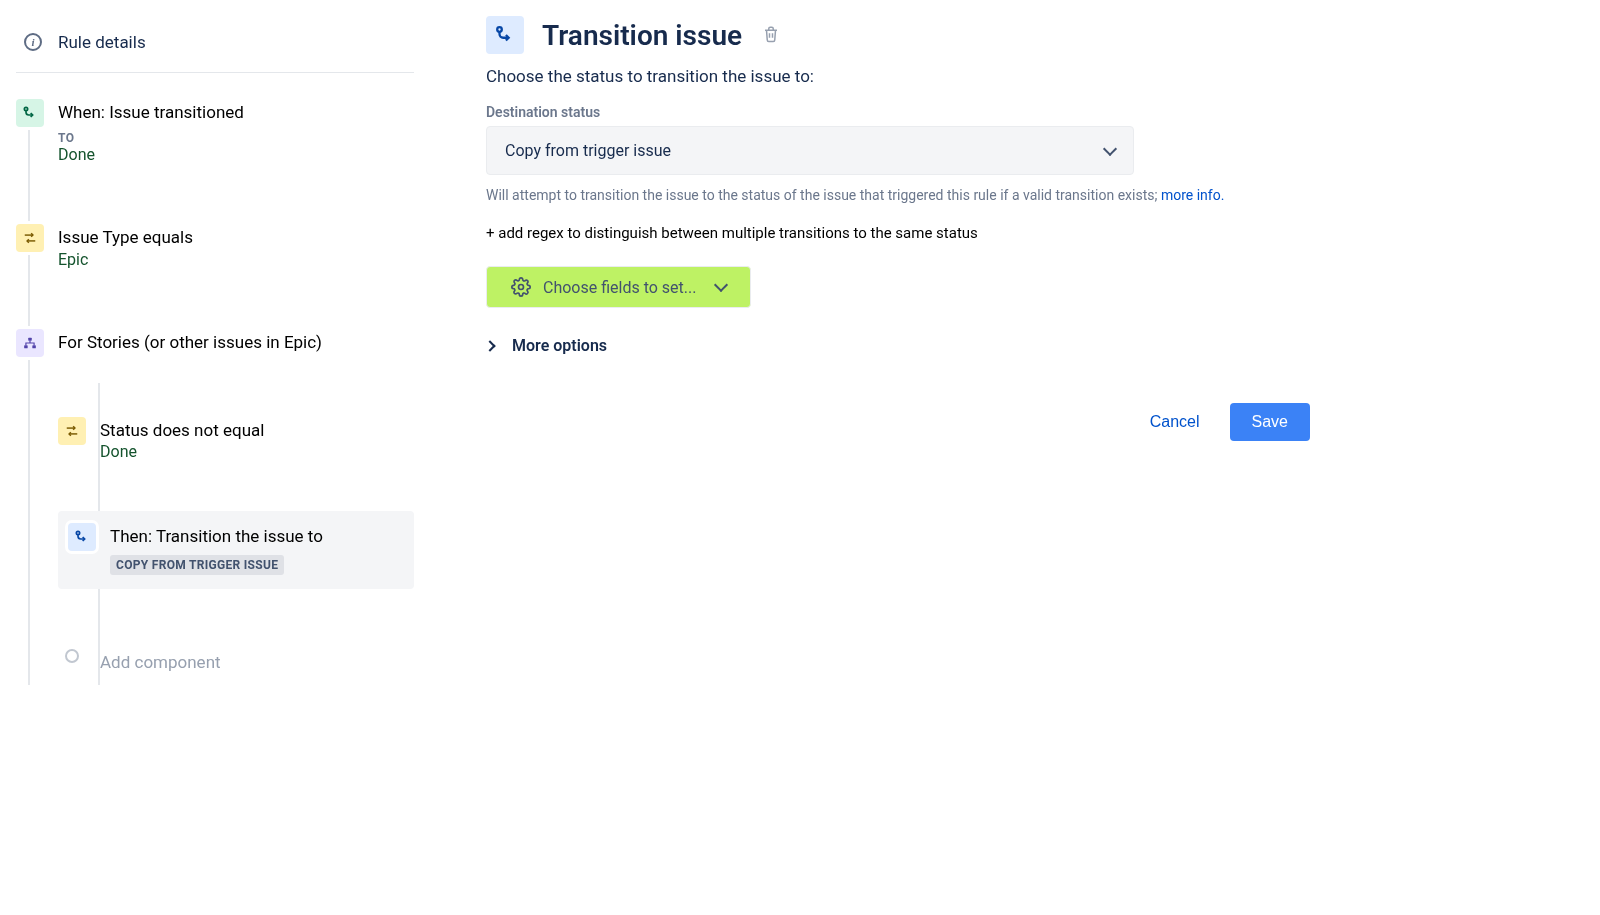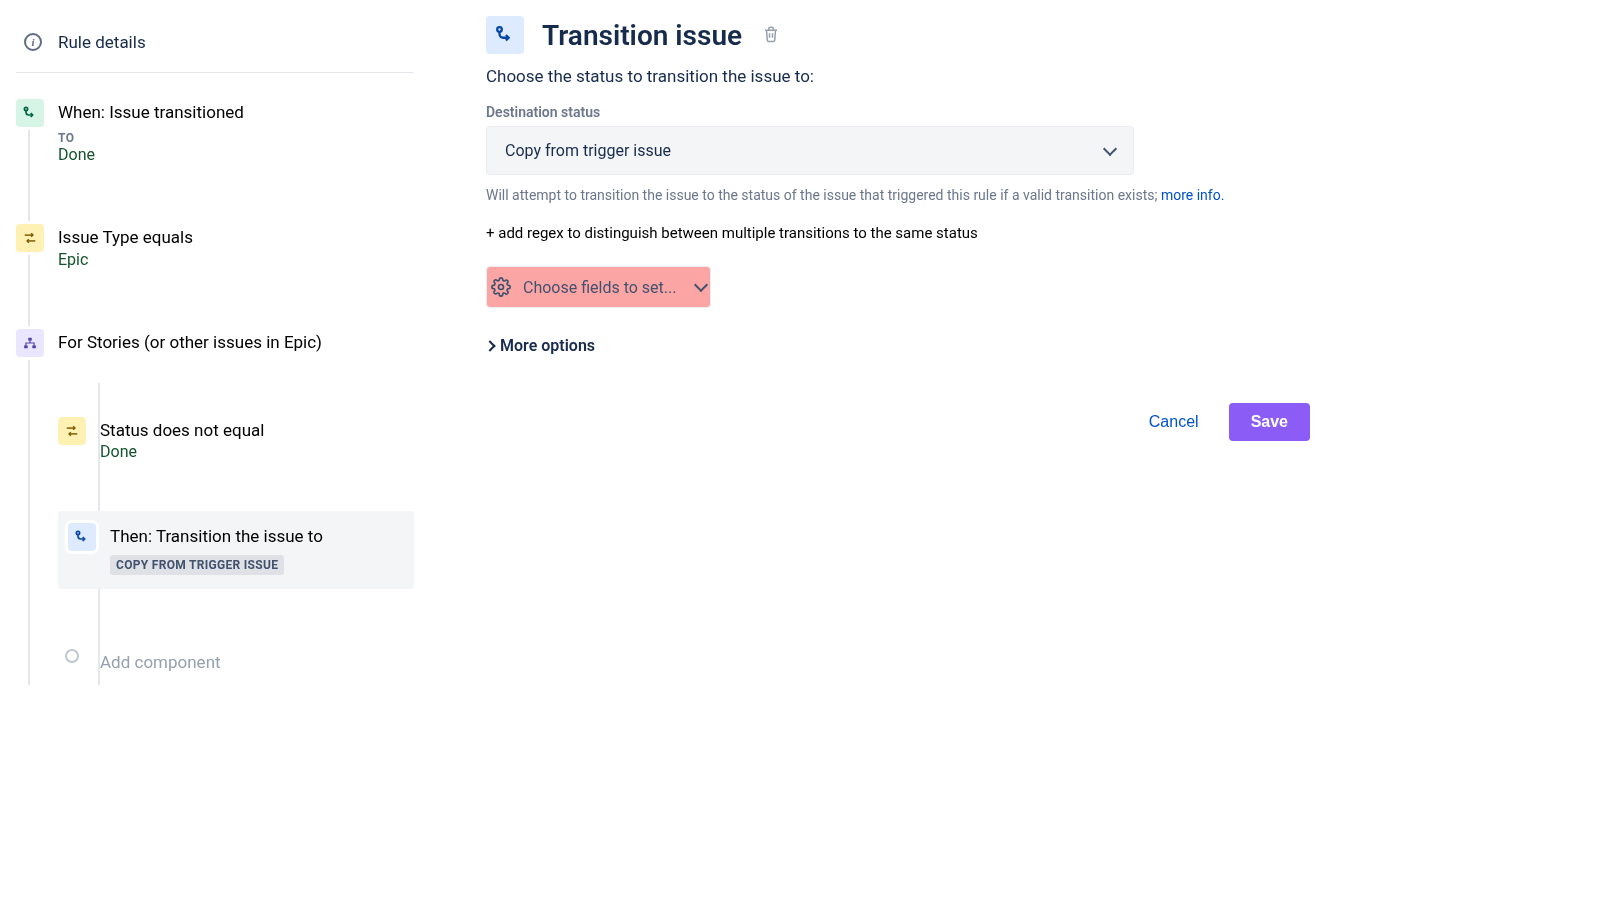--- a/index.html
+++ b/index.html
@@ -178,34 +178,34 @@
     display: block;
     color: #000000;
     font-size: 15px;
     margin-top: 18px;
     cursor: pointer;
   }
   .fields-btn {
     display: inline-flex;
     align-items: center;
     gap: 12px;
-    background: #fca5a5;
+    background: #bef264;
     border: 1px solid #eaecef;
     border-radius: 4px;
-    padding: 10px 4px;
+    padding: 10px 24px;
     font-size: 16px;
     color: #42526e;
     margin-top: 24px;
     cursor: pointer;
   }
   .gear-icon svg { display: block; }
   .more-options {
     display: flex;
     align-items: center;
-    gap: 2px;
+    gap: 14px;
     font-size: 16px;
     font-weight: 600;
     color: #172b4d;
     margin-top: 28px;
     cursor: pointer;
   }
   .more-options .chev-r {
     width: 8px; height: 8px;
     border-right: 2px solid #172b4d;
     border-bottom: 2px solid #172b4d;
@@ -221,28 +221,28 @@
   }
   .btn-cancel {
     background: transparent;
     border: none;
     color: #0052cc;
     font-size: 16px;
     padding: 10px 14px;
     cursor: pointer;
   }
   .btn-save {
-    background: #8b5cf6;
+    background: #3b82f6;
     border: none;
     color: #fff;
     font-size: 16px;
     padding: 10px 22px;
     border-radius: 4px;
     cursor: pointer;
-    font-weight: 700;
+    font-weight: 400;
   }
 </style>
 </head>
 <body>
 
 <div class="app">
 
   <aside class="sidebar">
     <div class="rule-header">
       <span class="info-icon">i</span>

